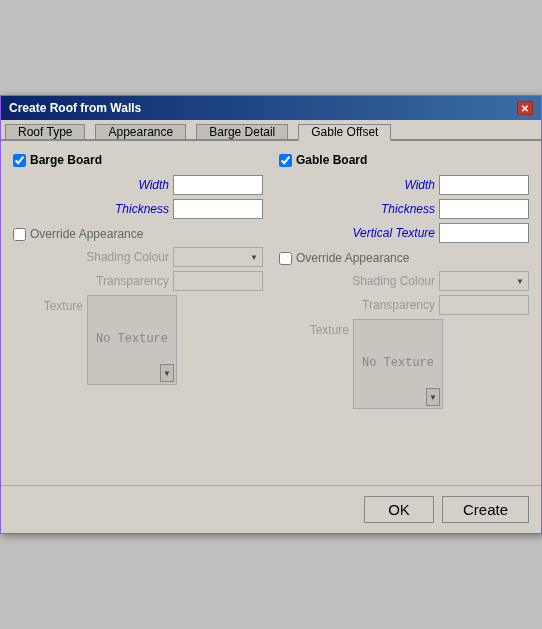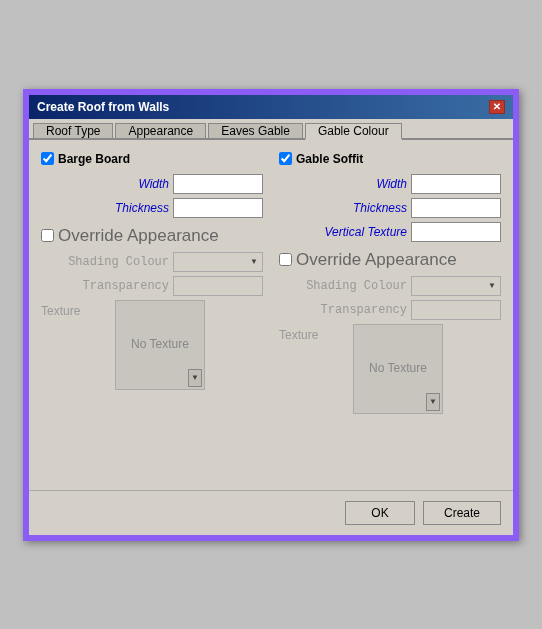--- a/index.html
+++ b/index.html
@@ -1,20 +1,20 @@
 <!DOCTYPE html>
 <html><head>
   <meta charset="utf-8">
   <style>
     * { box-sizing: border-box; margin: 0; padding: 0; font-family: Arial, sans-serif; font-size: 12px; }
     body { background: #c0c0c0; display: flex; justify-content: center; align-items: center; min-height: 100vh; }
     .dialog {
-      width: 496px;
+      width: 542px;
       background: #fca5a5;
-      border: 6px solid #8b5cf6;
+      border: 1px solid #8b5cf6;
       box-shadow: 2px 2px 8px rgba(0,0,0,0.4);
     }
     .title-bar {
       background: linear-gradient(to right, #0a246a, #3a6ea5);
       color: white;
       padding: 4px 8px;
       display: flex;
       justify-content: space-between;
       align-items: center;
       height: 24px;
@@ -36,21 +36,21 @@
       background: #d4d0c8;
       padding: 4px 4px 0 4px;
       border-bottom: 2px solid #888;
     }
     .tab {
       padding: 0 12px;
       background: #c0bdb5;
       border: 1px solid #888;
       border-bottom: none;
       cursor: pointer;
-      margin-right: 2px;
+      margin-right: 10px;
       color: #000;
     }
     .tab.active {
       background: #d4d0c8;
       border-bottom: 2px solid #d4d0c8;
       margin-bottom: -2px;
       z-index: 1;
       position: relative;
     }
     .content {
@@ -96,33 +96,32 @@
       background: white;
       padding: 1px 4px;
       font-size: 12px;
     }
     .override-row {
       display: flex;
       align-items: center;
       margin: 8px 0 6px 0;
     }
     .override-row input[type="checkbox"] { margin-right: 4px; }
-    .override-row label { color: #666; font-size: 17px; }
+    .override-row label { color: #666; font-size: 12px; }
     .disabled-field-row {
       display: flex;
       align-items: center;
       margin-bottom: 4px;
       justify-content: flex-end;
     }
     .disabled-field-row label {
       color: #999;
       margin-right: 4px;
       text-align: left;
       min-width: 70px;
-      font-family: Liberation Mono, monospace;
     }
     .disabled-field-row .combo-box {
       width: 90px;
       height: 20px;
       background: #d4d0c8;
       border: 1px solid #aaa;
       display: flex;
       align-items: center;
       justify-content: space-between;
       padding: 0 4px;
@@ -137,39 +136,41 @@
       color: #999;
     }
     .texture-row {
       display: flex;
       align-items: flex-start;
       margin-bottom: 4px;
     }
     .texture-label {
       color: #999;
       min-width: 70px;
+      text-align: right;
       margin-right: 4px;
       padding-top: 4px;
     }
     .texture-box {
       width: 90px;
       height: 90px;
       border: 1px solid #aaa;
       background: #c8c5be;
       display: flex;
       flex-direction: column;
       align-items: center;
       justify-content: center;
       position: relative;
     }
     .texture-text {
       color: #888;
       font-size: 12px;
       text-align: center;
       line-height: 1.3;
+      font-family: Liberation Mono, monospace;
     }
     .texture-chevron {
       position: absolute;
       right: 2px;
       bottom: 2px;
       width: 14px;
       height: 18px;
       background: #c0bdb5;
       border: 1px solid #888;
       display: flex;
@@ -184,40 +185,40 @@
       justify-content: flex-end;
       gap: 8px;
       background: #d4d0c8;
       border-top: 1px solid #aaa;
     }
     .btn {
       padding: 4px 20px;
       background: #d4d0c8;
       border: 1px solid #888;
       cursor: pointer;
-      font-size: 12px;
+      font-size: 15px;
       min-width: 70px;
       text-align: center;
     }
     .combo-arrow { font-size: 8px; color: #444; }
   </style>
 </head>
 <body>
 
 <div class="dialog">
   <div class="title-bar">
     <span class="title-bar-title">Create Roof from Walls</span>
     <button class="close-btn">✕</button>
   </div>
 
   <div class="tabs">
     <div class="tab">Roof Type</div>
     <div class="tab">Appearance</div>
-    <div class="tab">Eaves Gable</div>
-    <div class="tab active">Gable Colour</div>
+    <div class="tab">Barge Detail</div>
+    <div class="tab active">Gable Offset</div>
   </div>
 
   <div class="content">
     <div class="two-col">
 
       <div class="col">
         <div class="section-header">
           <input type="checkbox" id="bargeboard-check" checked="" style="">
           <label for="bargeboard-check">Barge Board</label>
         </div>
@@ -254,21 +255,21 @@
           <div class="texture-box">
             <span class="texture-text">No Texture</span>
             <div class="texture-chevron">▼</div>
           </div>
         </div>
       </div>
 
       <div class="col">
         <div class="section-header">
           <input type="checkbox" id="gablesoffit-check" checked="" style="">
-          <label for="gablesoffit-check">Gable Soffit</label>
+          <label for="gablesoffit-check">Gable Board</label>
         </div>
 
         <div class="field-row">
           <label>Width</label>
           <input type="text" style="">
         </div>
         <div class="field-row">
           <label>Thickness</label>
           <input type="text" style="">
         </div>

